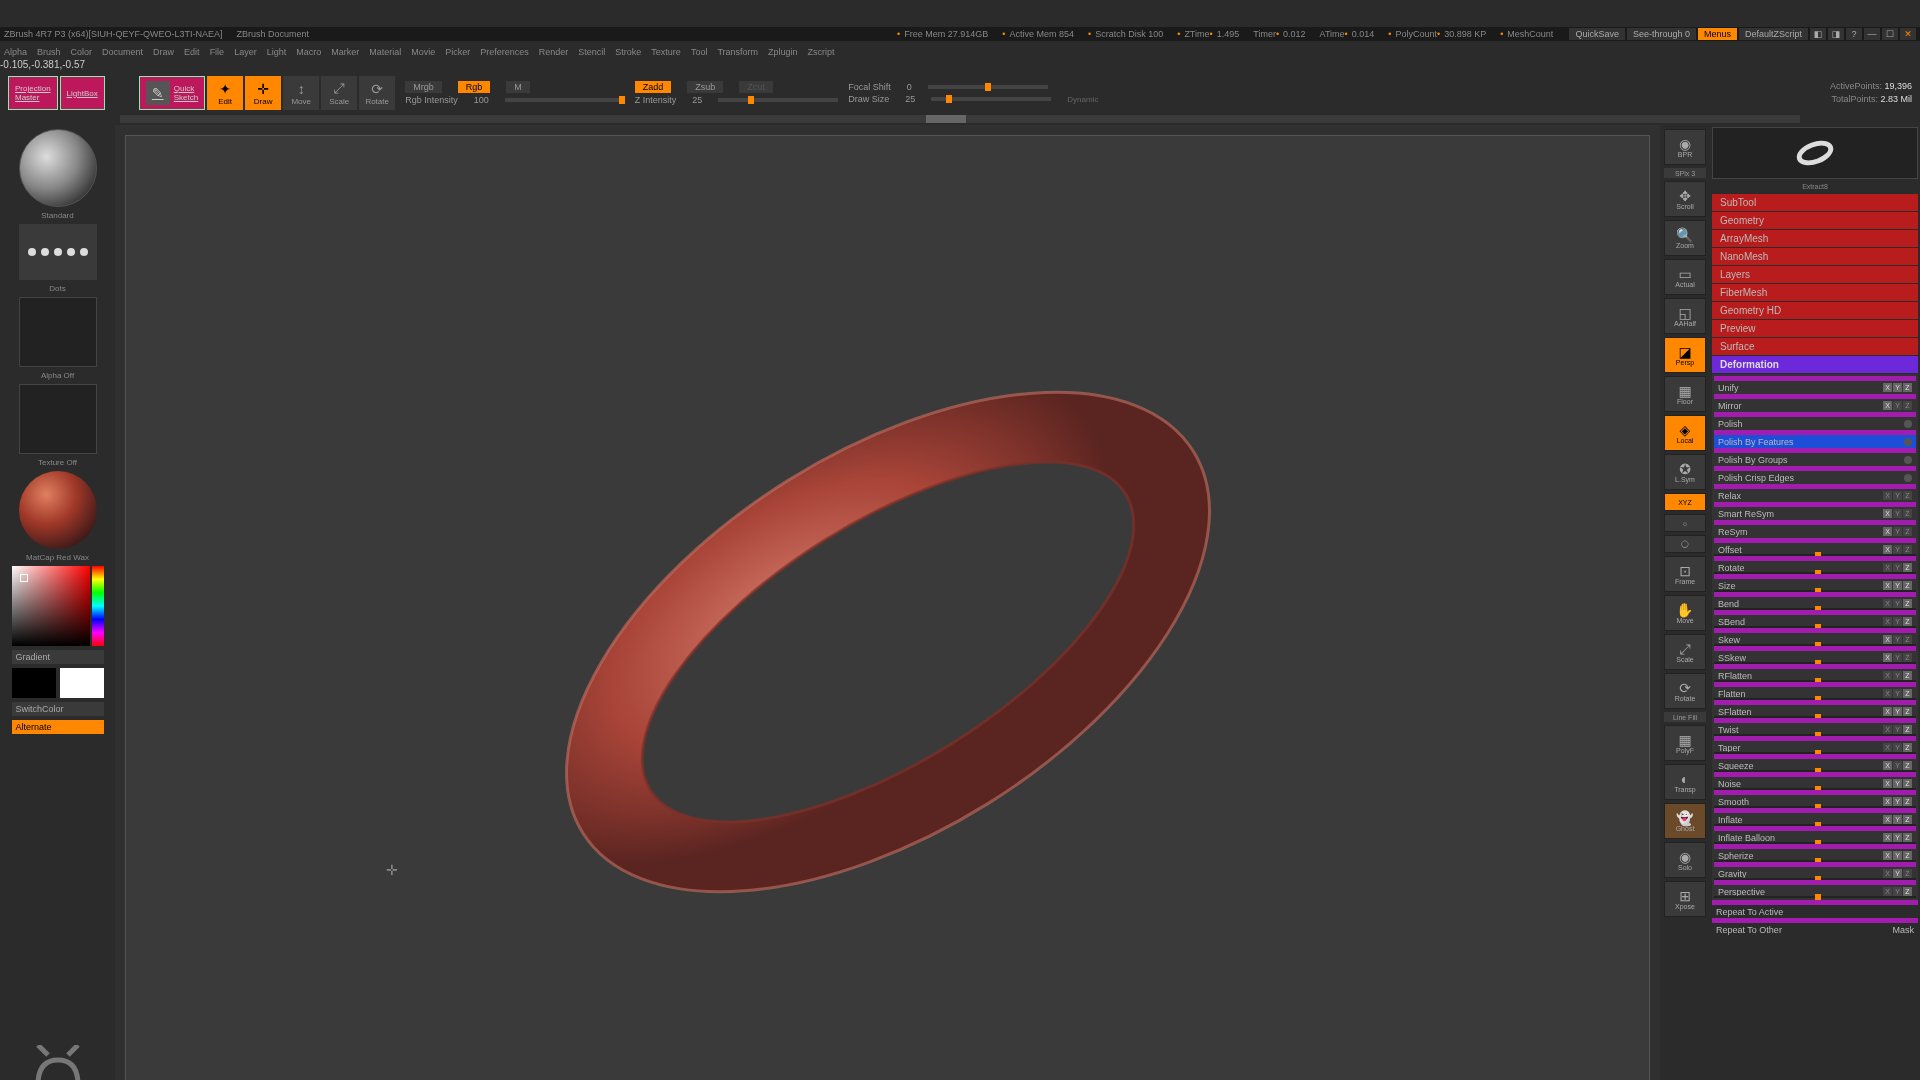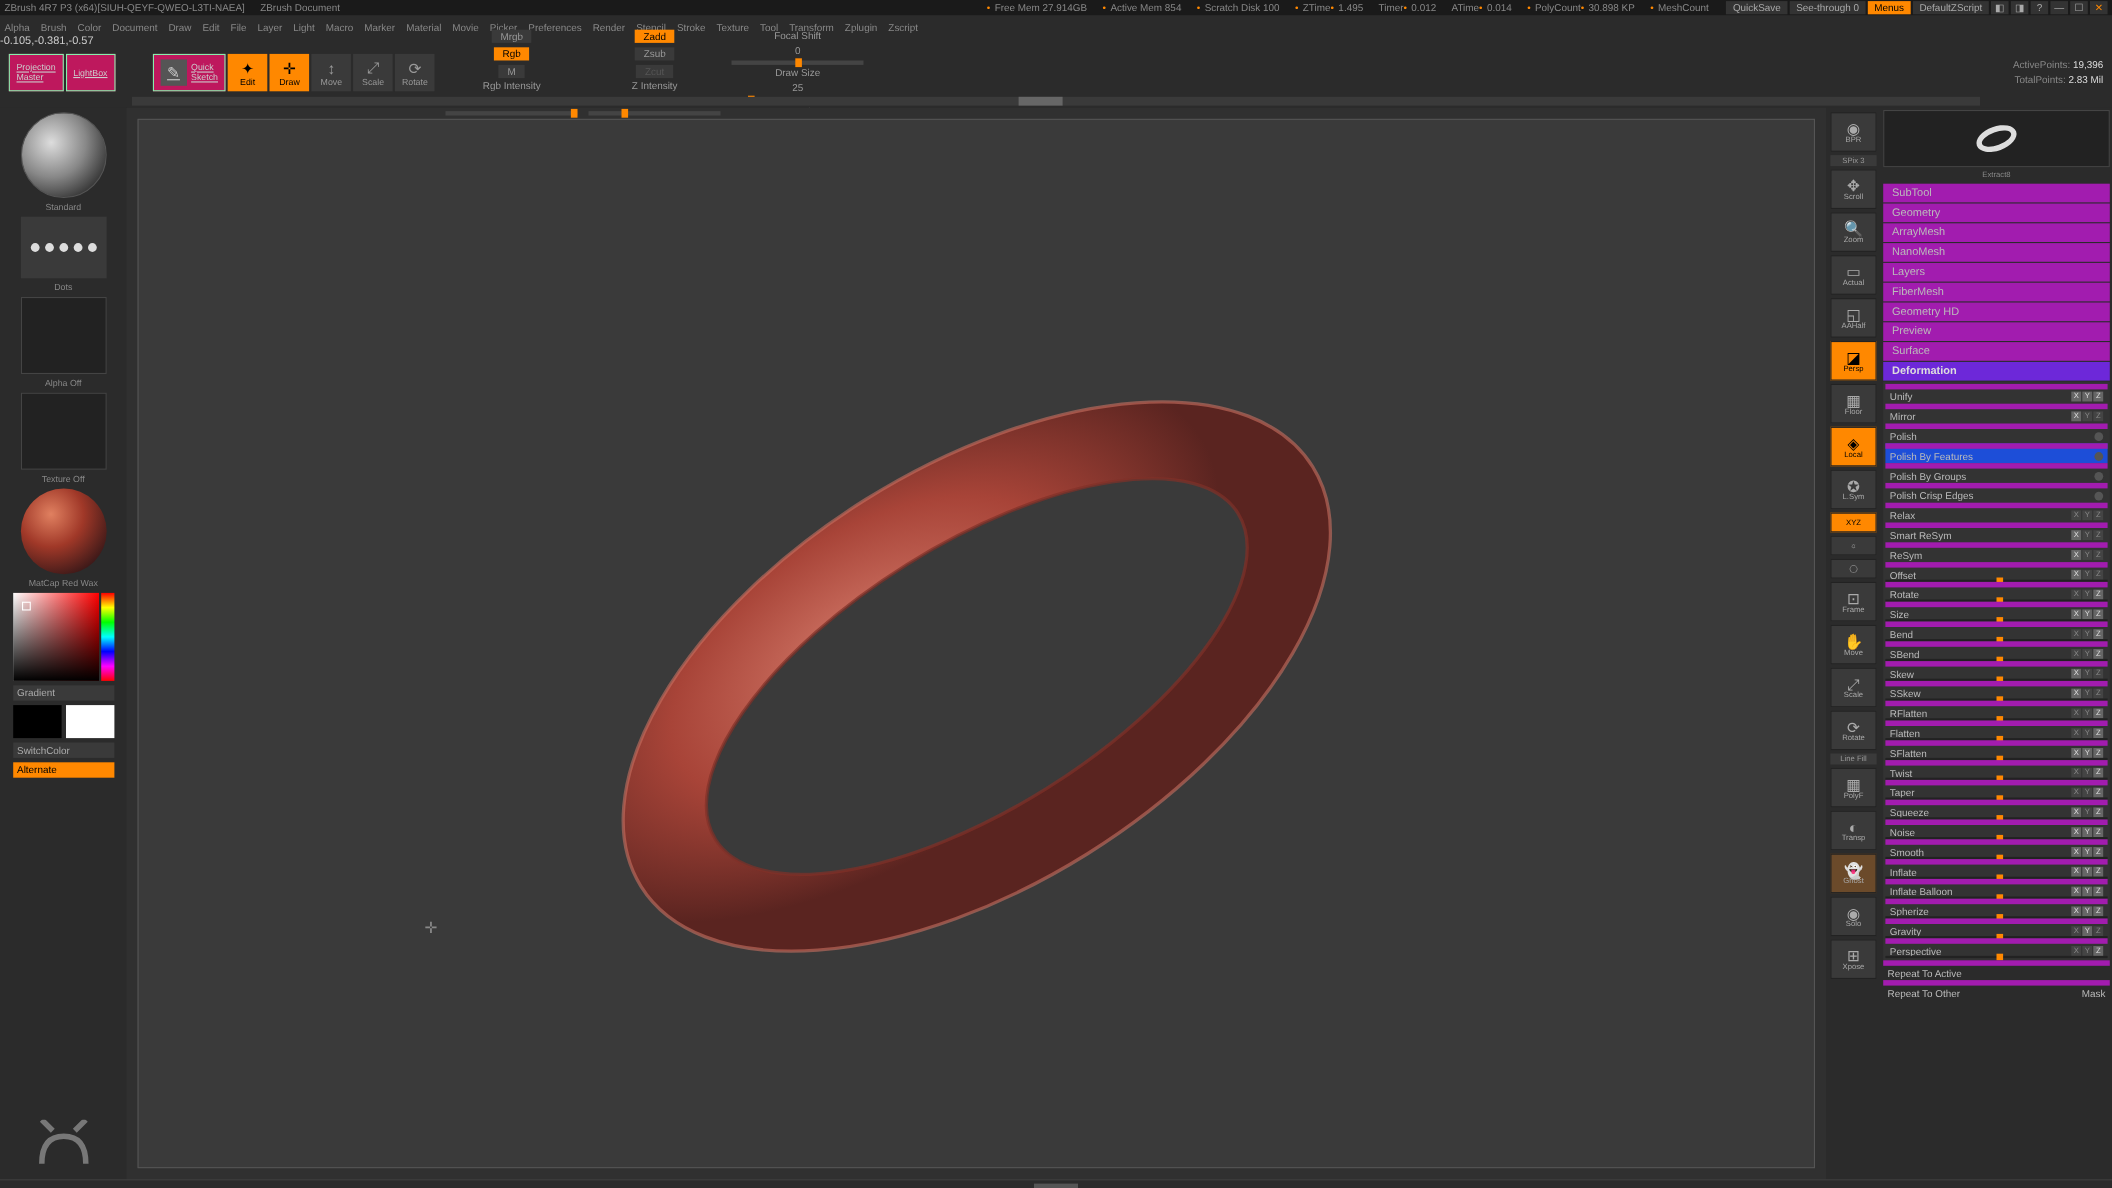--- a/index.html
+++ b/index.html
@@ -1,19 +1,19 @@
 <!DOCTYPE html>
 <html><head>
 <meta charset="utf-8">
 <style>
 * { margin: 0; padding: 0; box-sizing: border-box; font-family: Arial, sans-serif; user-select: none; }
 body { background: #2b2b2b; color: #999; font-size: 10px; overflow: hidden; width: 1920px; height: 1080px; }
 
 
-.title-bar { height: 14px; background: #1a1a1a; display: flex; align-items: center; padding: 0 4px; font-size: 9px; color: #888; }
+.title-bar { height: 14px; background: #1a1a1a; display: flex; align-items: center; padding: 0 4px; font-size: 9px; color: #888; margin-top: 27px; }
 .title-bar .seg { margin-right: 14px; white-space: nowrap; }
 .title-bar .dot { color: #ff8800; margin-right: 4px; }
 .title-bar .spacer { flex: 1; }
 .title-bar .btn { background: #ff8800; color: #000; padding: 1px 6px; margin-left: 2px; font-size: 9px; }
 .title-bar .btn-dark { background: #333; color: #aaa; padding: 1px 6px; margin-left: 2px; }
 .title-bar .sys-icon { width: 16px; height: 12px; background: #333; margin-left: 2px; display: inline-flex; align-items: center; justify-content: center; color: #aaa; }
 .title-bar .close-x { color: #ff8800; }
 
 
 .menu-bar { height: 16px; background: #2b2b2b; display: flex; align-items: flex-end; padding: 0 4px; font-size: 9px; }
@@ -24,21 +24,21 @@
 
 
 .top-shelf { height: 40px; display: flex; align-items: center; padding: 2px 8px; gap: 2px; }
 .shelf-btn { background: #be185d; border: 1px solid #86efac; height: 34px; display: flex; flex-direction: column; align-items: center; justify-content: center; padding: 0 6px; font-size: 8px; color: #ccc; cursor: pointer; text-decoration: underline; }
 .shelf-btn.withicon { flex-direction: row; gap: 4px; }
 .shelf-icon { width: 24px; height: 24px; background: #555; display: flex; align-items: center; justify-content: center; font-size: 14px; }
 .mode-btn { width: 36px; height: 34px; background: #3a3a3a; display: flex; flex-direction: column; align-items: center; justify-content: center; font-size: 8px; cursor: pointer; }
 .mode-btn.active { background: #ff8800; color: #000; }
 .mode-icon { font-size: 14px; }
 .slider-group { display: flex; flex-direction: column; gap: 2px; margin-left: 8px; }
-.slider-row { display: flex; align-items: center; gap: 4px; font-size: 9px; flex-direction: column; }
+.slider-row { display: flex; align-items: center; gap: 16px; font-size: 9px; }
 .slider-btn { background: #3a3a3a; padding: 1px 8px; color: #999; }
 .slider-btn.orange { background: #ff8800; color: #000; }
 .slider-track { width: 120px; height: 4px; background: #444; position: relative; }
 .slider-thumb { position: absolute; width: 6px; height: 8px; background: #ff8800; top: -2px; }
 .stats { margin-left: auto; font-size: 9px; color: #aaa; line-height: 13px; text-align: right; }
 .stats div span:first-child { color: #888; }
 .stats div span:last-child { color: #ddd; }
 
 
 .mini-scroll { height: 8px; background: #3a3a3a; margin: 2px 120px; position: relative; }
@@ -76,21 +76,21 @@
 .rs-btn { width: 42px; height: 36px; background: #3a3a3a; display: flex; flex-direction: column; align-items: center; justify-content: center; font-size: 7px; color: #aaa; cursor: pointer; border: 1px solid #222; }
 .rs-btn.orange { background: #ff8800; color: #000; }
 .rs-icon { font-size: 14px; line-height: 14px; }
 .rs-slider { width: 42px; height: 10px; background: #3a3a3a; font-size: 7px; display: flex; align-items: center; justify-content: center; }
 
 
 .right-panel { width: 210px; background: #2b2b2b; padding: 2px; overflow-y: auto; }
 .tool-logo { width: 100%; height: 52px; background: #222; display: flex; align-items: center; justify-content: center; border: 1px solid #444; margin-bottom: 4px; }
 .tool-logo .ring { width: 38px; height: 22px; border: 5px solid #ddd; border-radius: 50%; transform: rotate(-20deg); }
 .tool-logo-lbl { font-size: 7px; color: #888; text-align: center; margin-bottom: 4px; }
-.accordion-item { background: #a21caf; color: #bbb; padding: 3px 8px; font-size: 10px; margin-bottom: 1px; cursor: pointer; }
+.accordion-item { background: #b91c1c; color: #bbb; padding: 3px 8px; font-size: 10px; margin-bottom: 1px; cursor: pointer; }
 .accordion-item.expanded { background: #6d28d9; color: #ddd; font-weight: bold; }
 .deform-list { background: #333; padding: 2px; }
 .drow { display: flex; align-items: center; justify-content: space-between; height: 18px; padding: 0 4px; font-size: 9px; position: relative; border-top: 5px solid #a21caf; }
 .drow .lbl { color: #bbb; }
 .drow .axes { display: flex; gap: 1px; }
 .drow .ax { width: 9px; height: 9px; font-size: 7px; display: flex; align-items: center; justify-content: center; background: #444; color: #888; }
 .drow .ax.on { background: #666; color: #ddd; }
 .drow .dot-ind { width: 8px; height: 8px; border-radius: 50%; background: #555; }
 .drow .mini-slider { position: absolute; bottom: 0; left: 0; right: 0; height: 2px; background: #222; }
 .drow .mini-slider .mt { position: absolute; left: 50%; width: 6px; height: 6px; background: #ff8800; top: -2px; }

